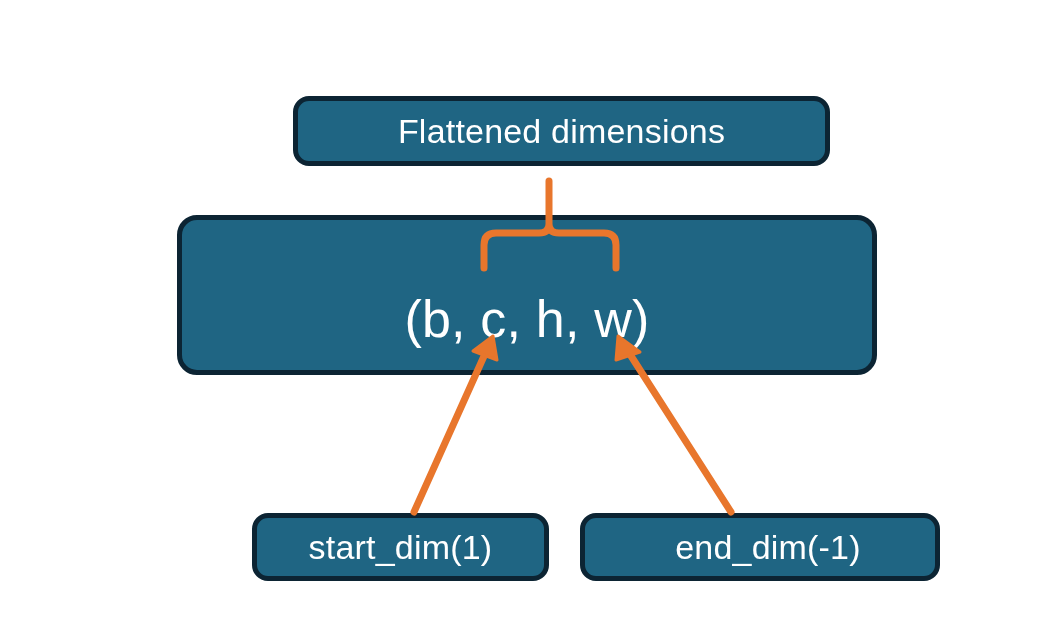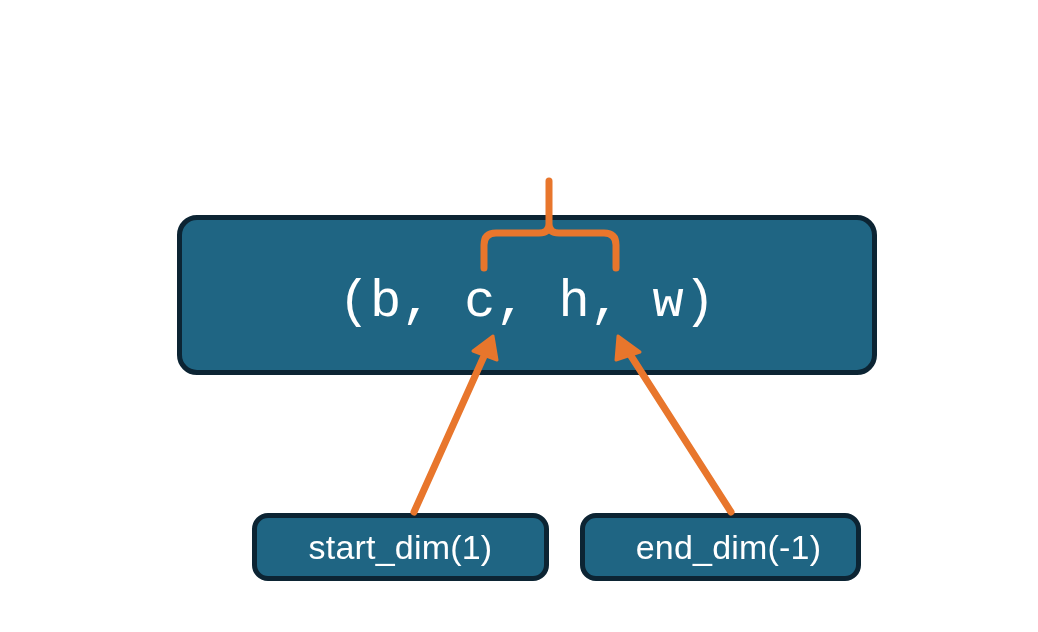--- a/index.html
+++ b/index.html
@@ -53,36 +53,35 @@
     left: 177px;
     top: 215px;
     width: 700px;
     height: 160px;
     border-radius: 20px;
     font-size: 52px;
   }
 
   #node-shape .node-label {
     position: relative;
-    top: 8px;
-    font-family: Liberation Mono, monospace;
+    top: 24px;
   }
 
   #node-start-dim {
     left: 252px;
     top: 513px;
     width: 297px;
     height: 68px;
     font-size: 34px;
   }
 
   #node-end-dim {
     left: 580px;
     top: 513px;
-    width: 281px;
+    width: 360px;
     height: 68px;
     font-size: 34px;
     padding-left: 16px;
   }
 
   .node-label {
     pointer-events: none;
     white-space: nowrap;
   }
 
@@ -94,20 +93,23 @@
     width: 1038px;
     height: 632px;
     pointer-events: none;
   }
 </style>
 </head>
 <body>
 
 <div id="canvas">
 
+  <div class="node" id="node-flattened">
+    <span class="node-label">Flattened dimensions</span>
+  </div>
 
   <div class="node" id="node-shape">
     <span class="node-label">(b, c, h, w)</span>
   </div>
 
   <div class="node" id="node-start-dim">
     <span class="node-label">start_dim(1)</span>
   </div>
 
   <div class="node" id="node-end-dim">

